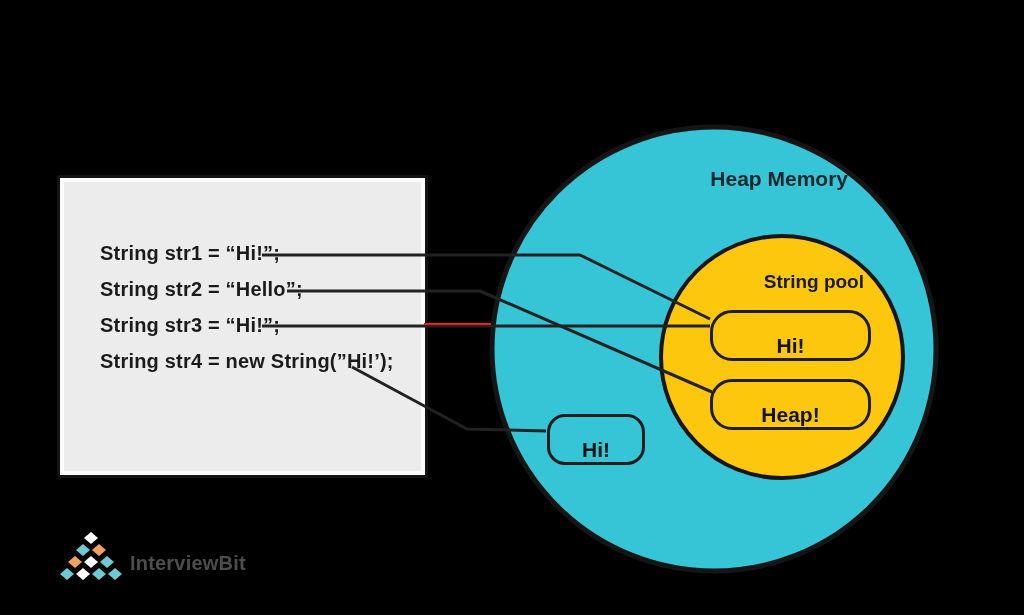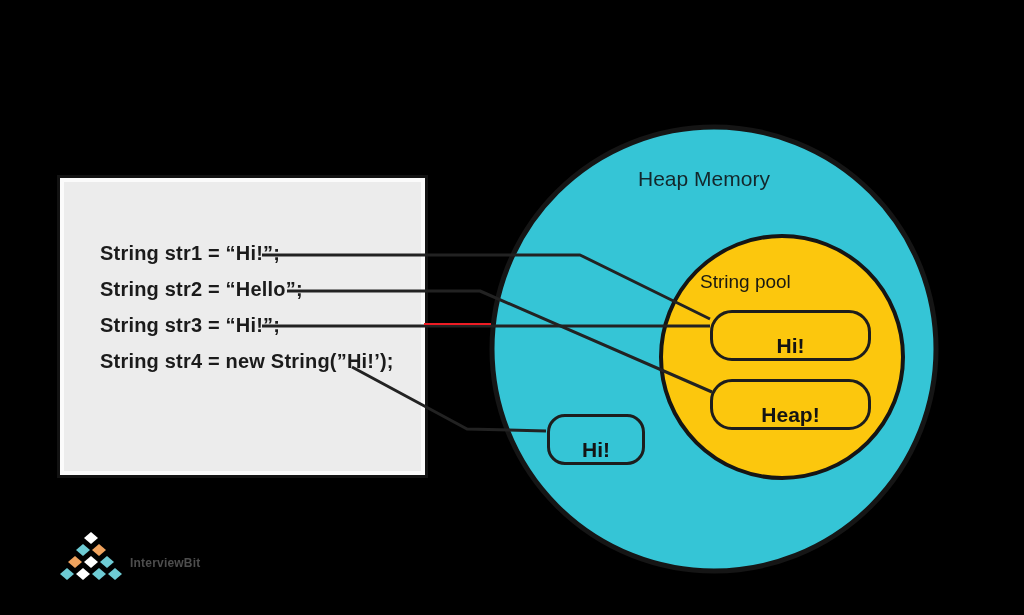--- a/index.html
+++ b/index.html
@@ -14,34 +14,34 @@
   }
   .code-line{
     position:absolute;left:100px;height:22px;z-index:4;
     font-size:20px;font-weight:bold;color:#1b1b1b;letter-spacing:.2px;white-space:nowrap;
   }
   .code-line.l1{top:242px}
   .code-line.l2{top:278px}
   .code-line.l3{top:314px}
   .code-line.l4{top:350px}
   svg.overlay{position:absolute;left:0;top:0;z-index:2;}
-  .label{position:absolute;z-index:3;font-weight:normal;text-align:left;}
+  .label{position:absolute;z-index:3;font-weight:bold;text-align:right;}
   .heap-label{left:638px;top:167px;width:210px;font-size:21px;color:#13272c;}
   .pool-label{left:700px;top:271px;width:164px;font-size:19px;color:#191913;}
   .obj-box{
     position:absolute;z-index:3;border:3.5px solid #1d1d1d;border-radius:22px;
     display:flex;align-items:flex-end;justify-content:center;
     font-size:21px;font-weight:bold;color:#141414;background:transparent;
   }
   .pool-hi{left:710px;top:310px;width:155px;height:45px;}
   .pool-hello{left:710px;top:379px;width:155px;height:45px;}
   .heap-hi{left:547px;top:414px;width:92px;height:45px;border-radius:18px;}
   .logo{position:absolute;left:58px;top:530px;z-index:3;display:flex;align-items:center;}
   .logo-text{
-    margin-left:8px;margin-top:14px;font-size:12px;font-weight:bold;color:#4d4d4d;letter-spacing:.2px;
+    margin-left:8px;margin-top:14px;font-size:20px;font-weight:bold;color:#4d4d4d;letter-spacing:.2px;
   }
 </style>
 </head>
 <body>
 
 <div class="stage">
 
   <div class="code-box"></div>
   <div class="code-line l1">String str1 = “Hi!”;</div>
   <div class="code-line l2">String str2 = “Hello”;</div>

